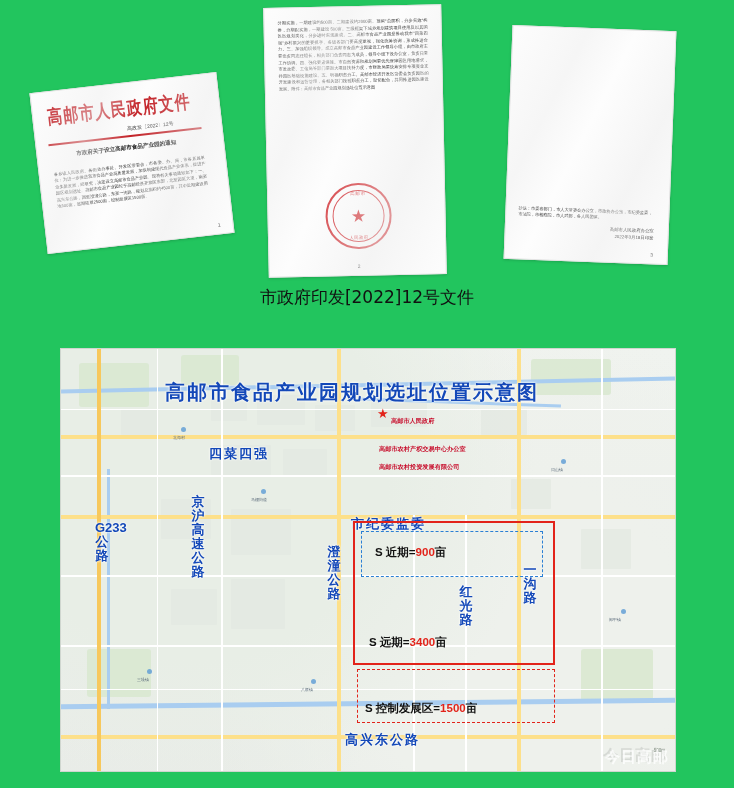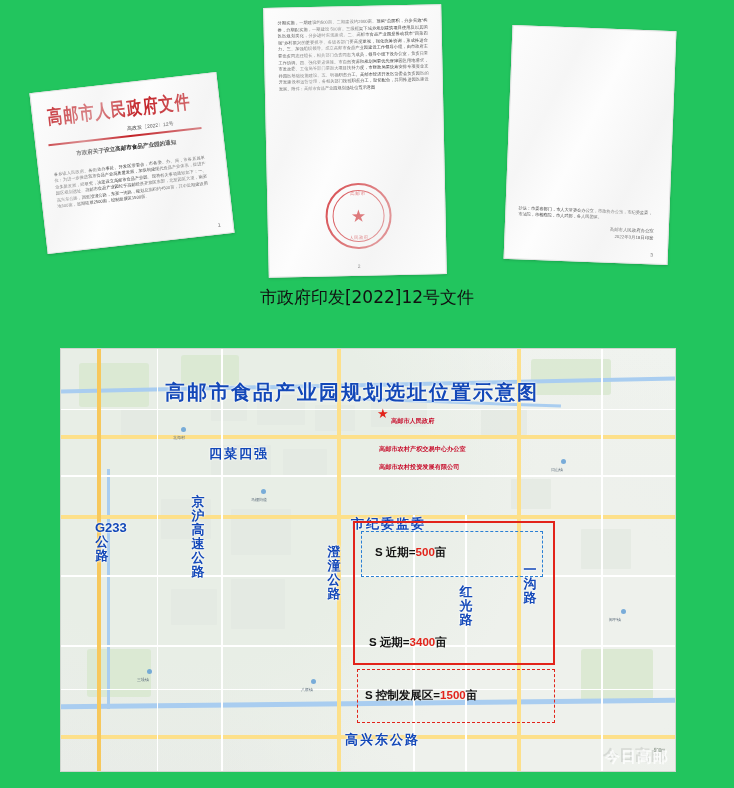--- a/index.html
+++ b/index.html
@@ -206,26 +206,26 @@
     <div class="vlabel" style="left:34px;top:172px;">G233公路</div>
     <div class="vlabel" style="left:266px;top:196px;">澄潼公路</div>
     <div class="vlabel" style="left:398px;top:236px;">红光路</div>
     <div class="vlabel" style="left:462px;top:214px;">一沟路</div>
 
     <div class="redbox" style="left:292px;top:172px;width:198px;height:140px;"></div>
     <div class="bluedash" style="left:300px;top:182px;width:180px;height:44px;"></div>
     <div class="reddash" style="left:296px;top:320px;width:196px;height:52px;"></div>
 
     <div class="area-lbl" style="left:314px;top:196px;">
-      <span>S 近期=</span><span class="num">500</span><span class="numb">亩</span>
+      <span>S 近期=</span><span class="num">900</span><span class="numb">亩</span>
     </div>
     <div class="area-lbl" style="left:308px;top:286px;">
       <span>S 远期=</span><span class="num">3400</span><span class="numb">亩</span>
     </div>
-    <div class="area-lbl" style="left:304px;top:339px;">
+    <div class="area-lbl" style="left:304px;top:352px;">
       <span>S 控制发展区=</span><span class="num">1500</span><span class="numb">亩</span>
     </div>
 
     <div class="scale">500m</div>
     <div class="wm2" style="right:8px;bottom:6px;">今日高邮</div>
     <div class="wm">今日高邮</div>
   </div>
 
 </div>
 

